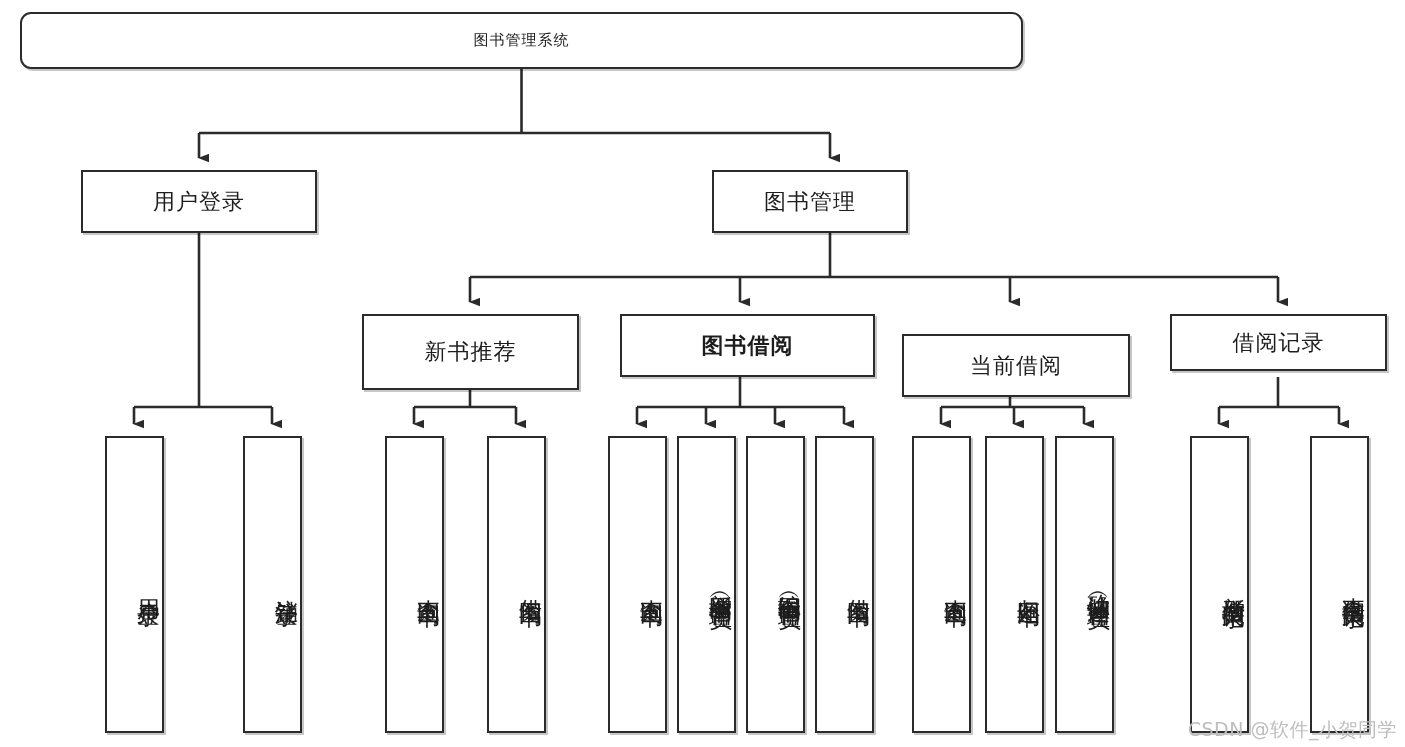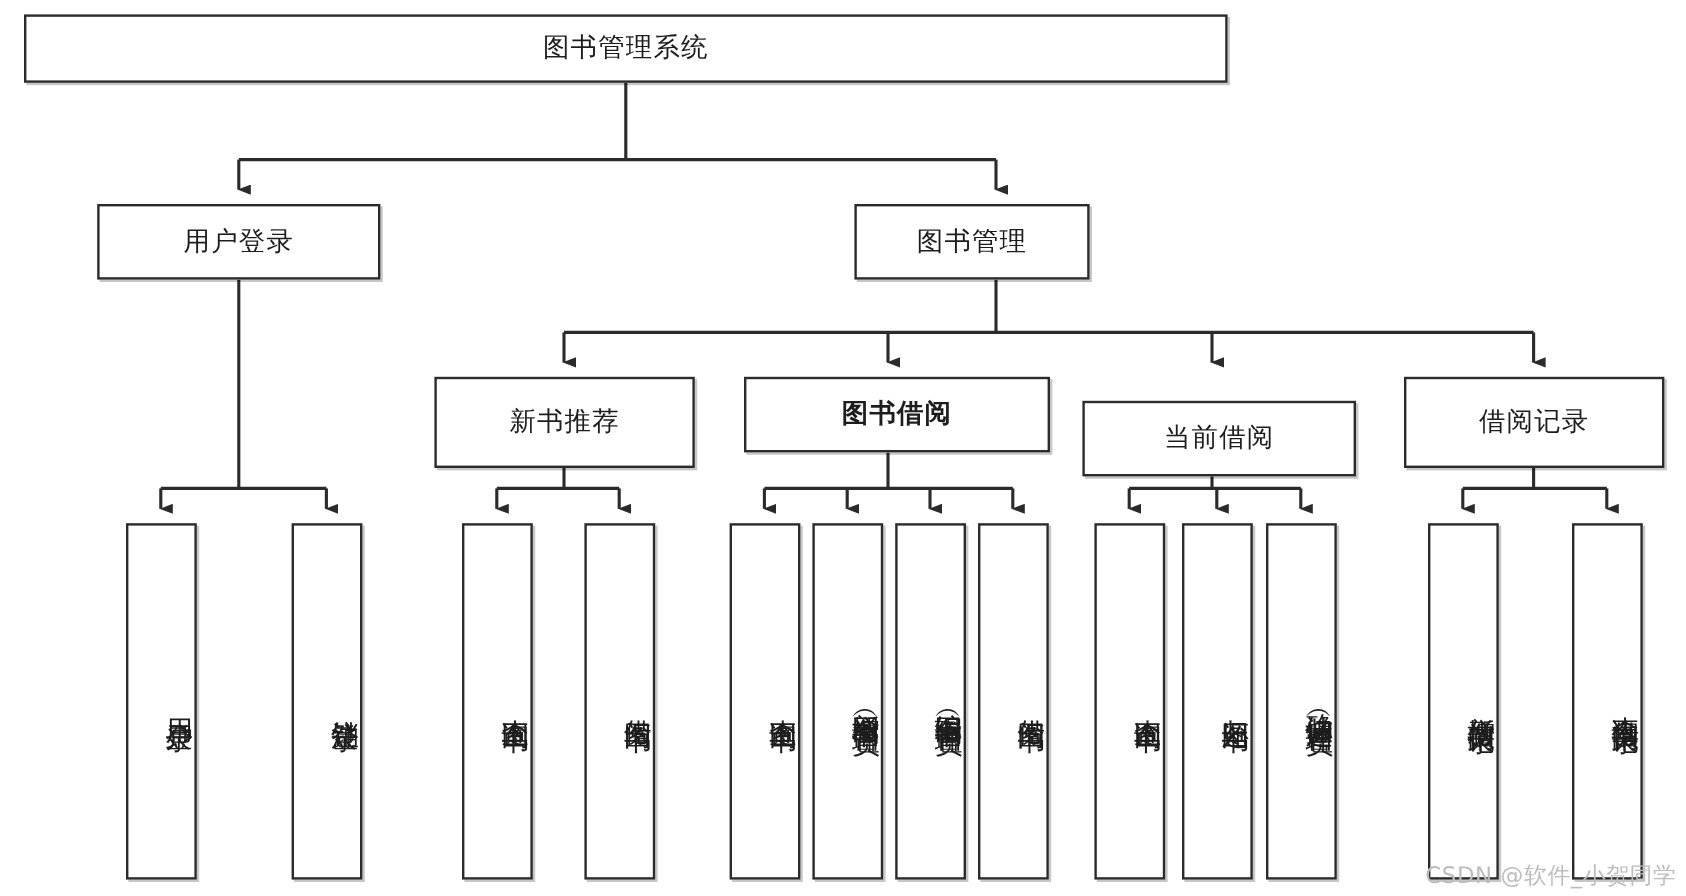--- a/index.html
+++ b/index.html
@@ -48,21 +48,21 @@
     padding: 6px 0;
     align-items: flex-start;
     justify-content: center;
   }
   .node.vert .vtext {
     writing-mode: vertical-rl;
     text-orientation: upright;
     display: block;
     text-align: center;
   }
-  .node.root { font-size: 22px; }
+  .node.root { font-size: 15px; border-radius: 11px; }
   .watermark {
     position: absolute;
     right: 8px;
     bottom: 4px;
     font-size: 19px;
     color: #bdbdbd;
     letter-spacing: 0.5px;
     white-space: nowrap;
     pointer-events: none;
     text-align: center;
@@ -136,21 +136,21 @@
 
   <div class="node horiz" style="left:362px; top:314px; width:217px; height:76px;">
     <span>新书推荐</span>
   </div>
   <div class="node horiz" style="left:620px; top:314px; width:255px; height:63px;font-weight:bold;">
     <span>图书借阅</span>
   </div>
   <div class="node horiz" style="left:902px; top:314px; width:228px; height:63px;margin-top:20px;">
     <span>当前借阅</span>
   </div>
-  <div class="node horiz" style="left:1170px; top:314px; width:217px; height:76px;">
+  <div class="node horiz" style="left:1170px; top:314px; width:217px; height:57px;">
     <span>借阅记录</span>
   </div>
 
   <div class="node vert" style="left:105px; top:436px; width:59px; height:297px;">
     <span class="vtext">用户登录</span>
   </div>
   <div class="node vert" style="left:243px; top:436px; width:59px; height:297px;">
     <span class="vtext">注销登录</span>
   </div>
   <div class="node vert" style="left:385px; top:436px; width:59px; height:297px;">

